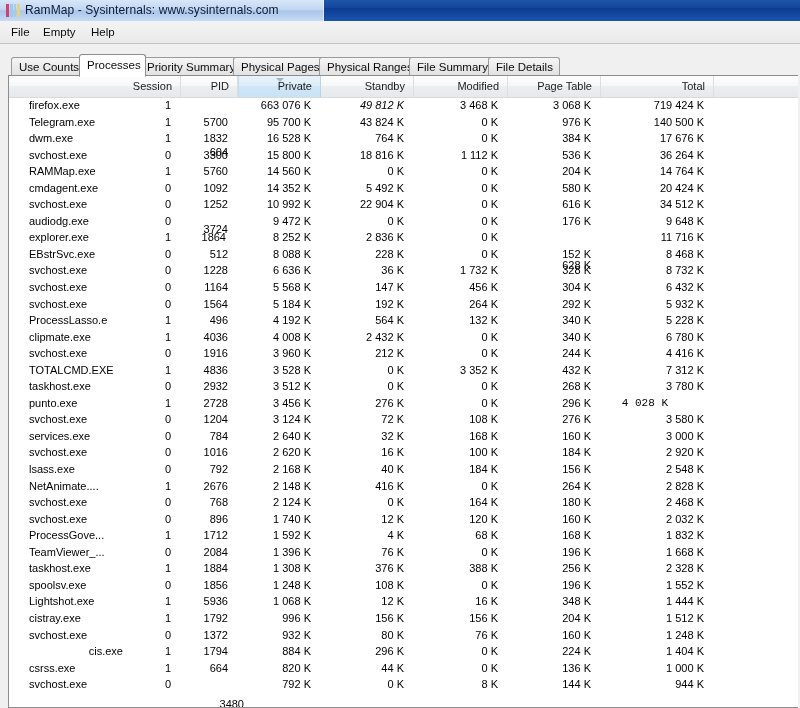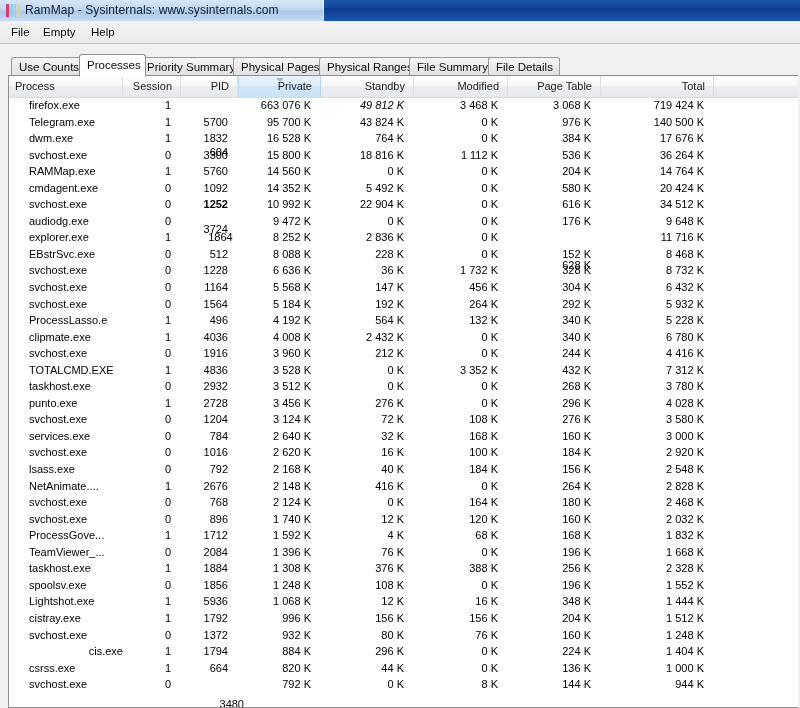--- a/index.html
+++ b/index.html
@@ -253,21 +253,20 @@
       <div class="tab" style="left:131px;width:101px">Priority Summary</div>
       <div class="tab" style="left:225px;width:93px">Physical Pages</div>
       <div class="tab" style="left:311px;width:97px">Physical Ranges</div>
       <div class="tab" style="left:401px;width:86px">File Summary</div>
       <div class="tab" style="left:480px;width:72px">File Details</div>
     </div>
 
     <div class="listpanel">
 
       <div class="lv-header">
-        <div class="hcell left" style="left:0px;width:114px">Process</div>
         <div class="hcell right" style="left:114px;width:58px">Session</div>
         <div class="hcell right" style="left:172px;width:57px">PID</div>
         <div class="hcell right sorted" style="left:229px;width:83px">
           <span class="sort-arrow"></span>
           <span>Private</span>
         </div>
         <div class="hcell right" style="left:312px;width:93px">Standby</div>
         <div class="hcell right" style="left:405px;width:94px">Modified</div>
         <div class="hcell right" style="left:499px;width:93px">Page Table</div>
         <div class="hcell right" style="left:592px;width:113px">Total</div>
@@ -330,41 +329,41 @@
             <div class="cell right" style="left: 172px; width: 57px;">1092</div>
             <div class="cell right" style="left: 229px; width: 83px;">14 352 K</div>
             <div class="cell right" style="left: 312px; width: 93px;">5 492 K</div>
             <div class="cell right" style="left: 405px; width: 94px;">0 K</div>
             <div class="cell right" style="left: 499px; width: 93px;">580 K</div>
             <div class="cell right" style="left: 592px; width: 113px;">20 424 K</div>
           </div>
           <div class="lv-row">
             <div class="cell left" style="left: 0px; width: 114px;">svchost.exe</div>
             <div class="cell right" style="left: 114px; width: 58px;">0</div>
-            <div class="cell right" style="left: 172px; width: 57px; font-weight: bold;">1252</div>
+            <div class="cell right" style="left: 172px; width: 57px;">1252</div>
             <div class="cell right" style="left: 229px; width: 83px;">10 992 K</div>
             <div class="cell right" style="left: 312px; width: 93px;">22 904 K</div>
             <div class="cell right" style="left: 405px; width: 94px;">0 K</div>
             <div class="cell right" style="left: 499px; width: 93px;">616 K</div>
             <div class="cell right" style="left: 592px; width: 113px;">34 512 K</div>
           </div>
           <div class="lv-row">
             <div class="cell left" style="left: 0px; width: 114px;">audiodg.exe</div>
             <div class="cell right" style="left: 114px; width: 58px;">0</div>
             <div class="cell right" style="left: 172px; width: 57px; margin-top: 8px;">3724</div>
             <div class="cell right" style="left: 229px; width: 83px;">9 472 K</div>
             <div class="cell right" style="left: 312px; width: 93px;">0 K</div>
             <div class="cell right" style="left: 405px; width: 94px;">0 K</div>
             <div class="cell right" style="left: 499px; width: 93px;">176 K</div>
             <div class="cell right" style="left: 592px; width: 113px;">9 648 K</div>
           </div>
           <div class="lv-row">
             <div class="cell left" style="left: 0px; width: 114px;">explorer.exe</div>
             <div class="cell right" style="left: 114px; width: 58px;">1</div>
-            <div class="cell right" style="left: 188px; width: 57px; text-align: center;">1864</div>
+            <div class="cell right" style="left: 170px; width: 57px;">1864</div>
             <div class="cell right" style="left: 229px; width: 83px;">8 252 K</div>
             <div class="cell right" style="left: 312px; width: 93px;">2 836 K</div>
             <div class="cell right" style="left: 405px; width: 94px;">0 K</div>
             <div class="cell right" style="left: 499px; width: 93px; margin-top: 28px;">628 K</div>
             <div class="cell right" style="left: 592px; width: 113px;">11 716 K</div>
           </div>
           <div class="lv-row">
             <div class="cell left" style="left: 0px; width: 114px;">EBstrSvc.exe</div>
             <div class="cell right" style="left: 114px; width: 58px;">0</div>
             <div class="cell right" style="left: 172px; width: 57px;">512</div>
@@ -455,21 +454,21 @@
             <div class="cell right" style="left: 592px; width: 113px;">3 780 K</div>
           </div>
           <div class="lv-row">
             <div class="cell left" style="left: 0px; width: 114px;">punto.exe</div>
             <div class="cell right" style="left: 114px; width: 58px;">1</div>
             <div class="cell right" style="left: 172px; width: 57px;">2728</div>
             <div class="cell right" style="left: 229px; width: 83px;">3 456 K</div>
             <div class="cell right" style="left: 312px; width: 93px;">276 K</div>
             <div class="cell right" style="left: 405px; width: 94px;">0 K</div>
             <div class="cell right" style="left: 499px; width: 93px;">296 K</div>
-            <div class="cell right" style="left: 592px; width: 113px;">4 028 K</div>
+            <div class="cell right" style="left: 556px; width: 113px; font-family: Liberation Mono, monospace;">4 028 K</div>
           </div>
           <div class="lv-row">
             <div class="cell left" style="left: 0px; width: 114px;">svchost.exe</div>
             <div class="cell right" style="left: 114px; width: 58px;">0</div>
             <div class="cell right" style="left: 172px; width: 57px;">1204</div>
             <div class="cell right" style="left: 229px; width: 83px;">3 124 K</div>
             <div class="cell right" style="left: 312px; width: 93px;">72 K</div>
             <div class="cell right" style="left: 405px; width: 94px;">108 K</div>
             <div class="cell right" style="left: 499px; width: 93px;">276 K</div>
             <div class="cell right" style="left: 592px; width: 113px;">3 580 K</div>

